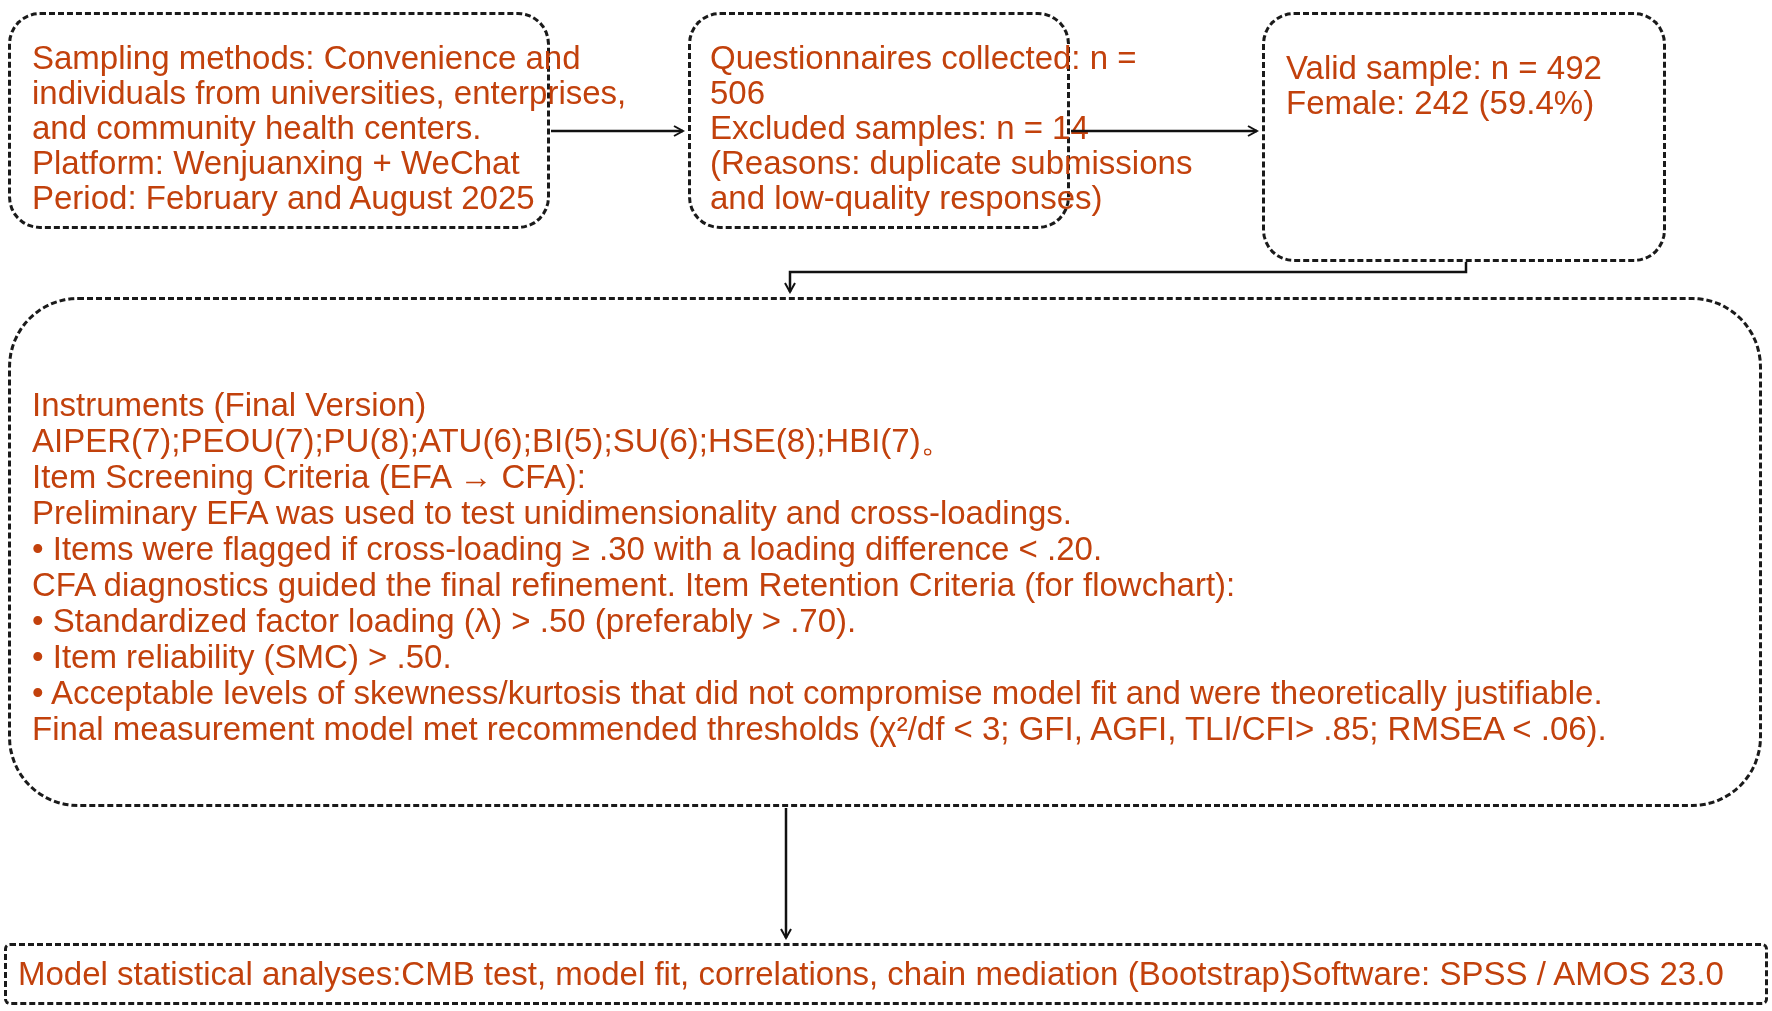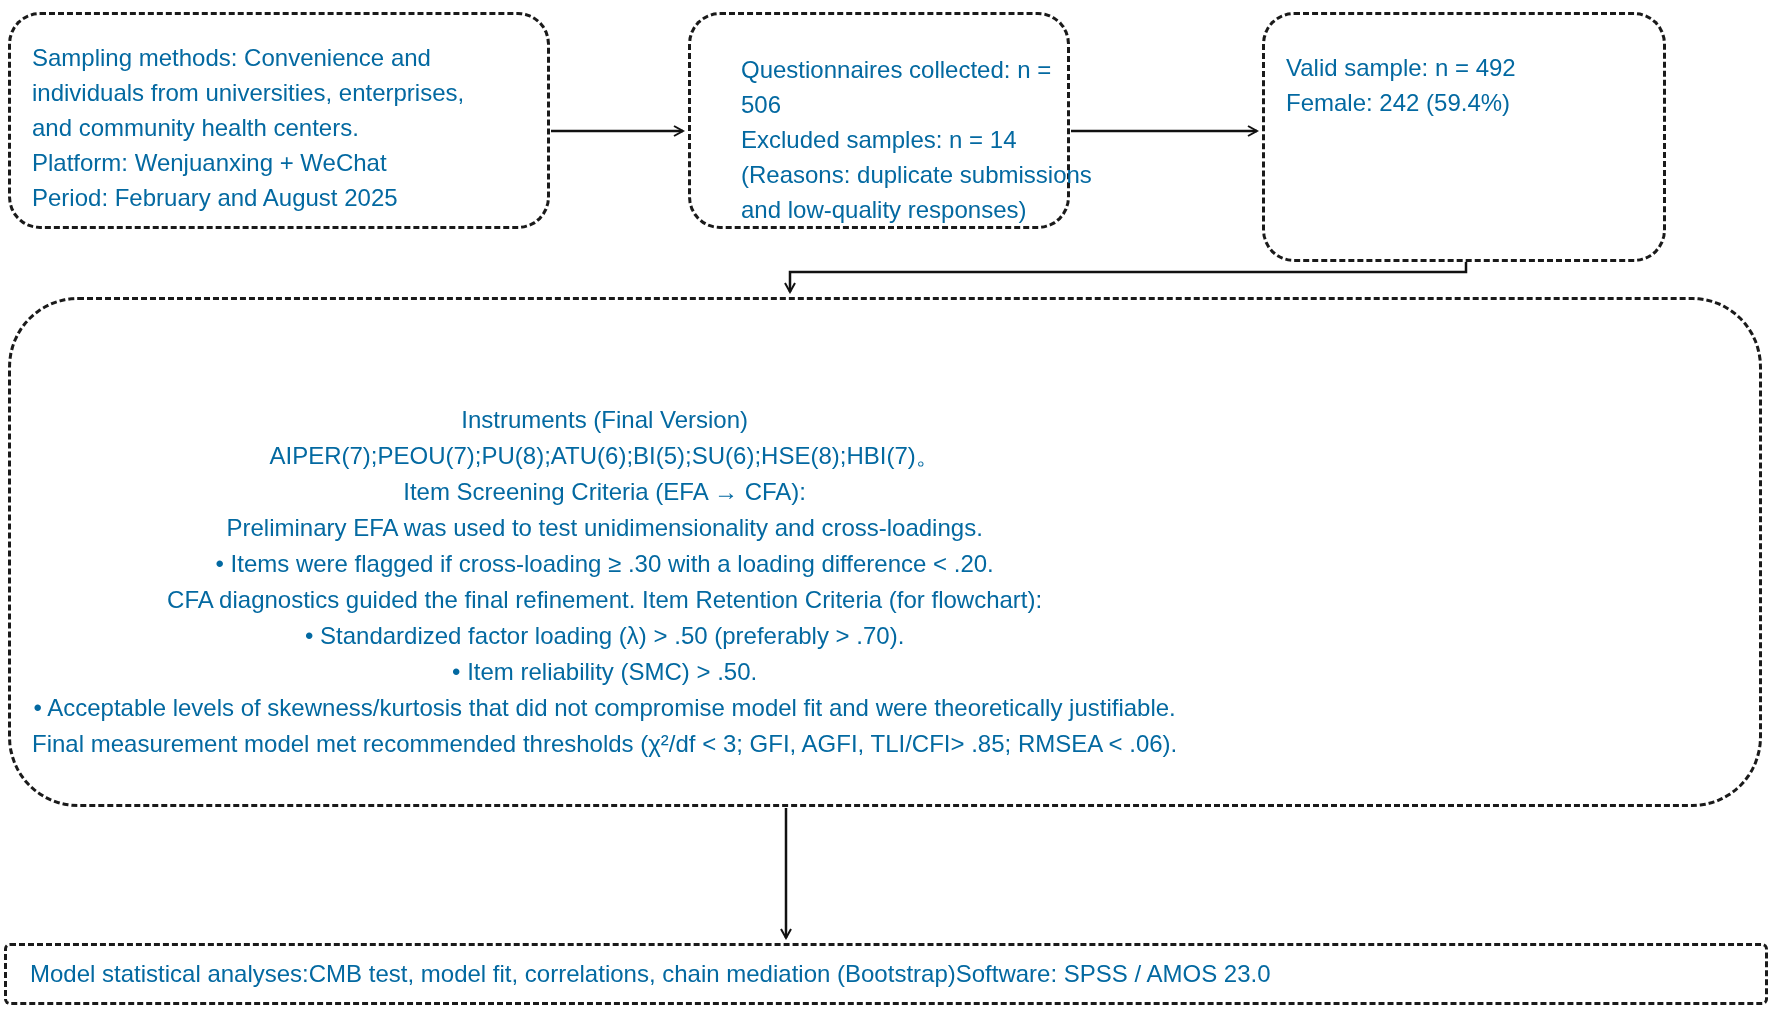--- a/index.html
+++ b/index.html
@@ -1,65 +1,65 @@
 <!DOCTYPE html>
 <html><head>
 <meta charset="utf-8">
 <style>
   html, body { margin:0; padding:0; background:#ffffff; }
   body { width:1772px; height:1011px; position:relative; overflow:hidden;
          font-family:"Liberation Sans", sans-serif; color:#111; }
   .box { position:absolute; border:3px dashed #1a1a1a; box-sizing:border-box; }
-  .txt { position:absolute; font-size:24px; line-height:35px; color:#0369a1; }
+  .txt { position:absolute; font-size:33px; line-height:35px; color:#c2410c; }
   .line { display:block; white-space:nowrap; }
   svg.conn { position:absolute; left:0; top:0; overflow:visible; }
 </style>
 </head>
 <body>
 
 <div class="box" style="left:8px; top:12px; width:542px; height:217px; border-radius:32px;"></div>
 <div class="txt" style="left:32px; top:40px;">
   <span class="line">Sampling methods: Convenience and</span>
   <span class="line">individuals from universities, enterprises,</span>
   <span class="line">and community health centers.</span>
   <span class="line">Platform: Wenjuanxing + WeChat</span>
   <span class="line">Period: February and August 2025</span>
 </div>
 
 <div class="box" style="left:688px; top:12px; width:382px; height:217px; border-radius:32px;"></div>
-<div class="txt" style="left:710px; top:52px;margin-left:31px;">
+<div class="txt" style="left:710px; top:40px;">
   <span class="line">Questionnaires collected: n =</span>
   <span class="line">506</span>
   <span class="line">Excluded samples: n = 14</span>
   <span class="line">(Reasons: duplicate submissions</span>
   <span class="line">and low-quality responses)</span>
 </div>
 
 <div class="box" style="left:1262px; top:12px; width:404px; height:250px; border-radius:32px;"></div>
 <div class="txt" style="left:1286px; top:50px;">
   <span class="line">Valid sample: n = 492</span>
   <span class="line">Female: 242 (59.4%)</span>
 </div>
 
 <div class="box" style="left:8px; top:297px; width:1754px; height:510px; border-radius:70px;"></div>
-<div class="txt" style="left:32px; top:402px; line-height:36px;text-align:center;">
+<div class="txt" style="left:32px; top:387px; line-height:36px;">
   <span class="line">Instruments (Final Version)</span>
   <span class="line">AIPER(7);PEOU(7);PU(8);ATU(6);BI(5);SU(6);HSE(8);HBI(7)。</span>
   <span class="line">Item Screening Criteria (EFA → CFA):</span>
   <span class="line">Preliminary EFA was used to test unidimensionality and cross-loadings.</span>
   <span class="line">• Items were flagged if cross-loading ≥ .30 with a loading difference &lt; .20.</span>
   <span class="line">CFA diagnostics guided the final refinement. Item Retention Criteria (for flowchart):</span>
   <span class="line">• Standardized factor loading (λ) &gt; .50 (preferably &gt; .70).</span>
   <span class="line">• Item reliability (SMC) &gt; .50.</span>
   <span class="line">• Acceptable levels of skewness/kurtosis that did not compromise model fit and were theoretically justifiable.</span>
   <span class="line">Final measurement model met recommended thresholds (χ²/df &lt; 3; GFI, AGFI, TLI/CFI&gt; .85; RMSEA &lt; .06).</span>
 </div>
 
 <div class="box" style="left:4px; top:943px; width:1764px; height:62px; border-radius:6px;"></div>
-<div class="txt" style="left:30px; top:956px; white-space:nowrap;">Model statistical analyses:CMB test, model fit, correlations, chain mediation (Bootstrap)Software: SPSS / AMOS 23.0</div>
+<div class="txt" style="left:18px; top:956px; white-space:nowrap;">Model statistical analyses:CMB test, model fit, correlations, chain mediation (Bootstrap)Software: SPSS / AMOS 23.0</div>
 
 <svg class="conn" width="1772" height="1011">
   <defs>
     <marker id="ah" markerWidth="12" markerHeight="12" refX="10" refY="6" orient="auto" markerUnits="userSpaceOnUse">
       <path d="M1,1 L10,6 L1,11" fill="none" stroke="#111" stroke-width="2"></path>
     </marker>
   </defs>
 
   <line x1="551" y1="131" x2="683" y2="131" stroke="#111" stroke-width="2.5" marker-end="url(#ah)"></line>
 

